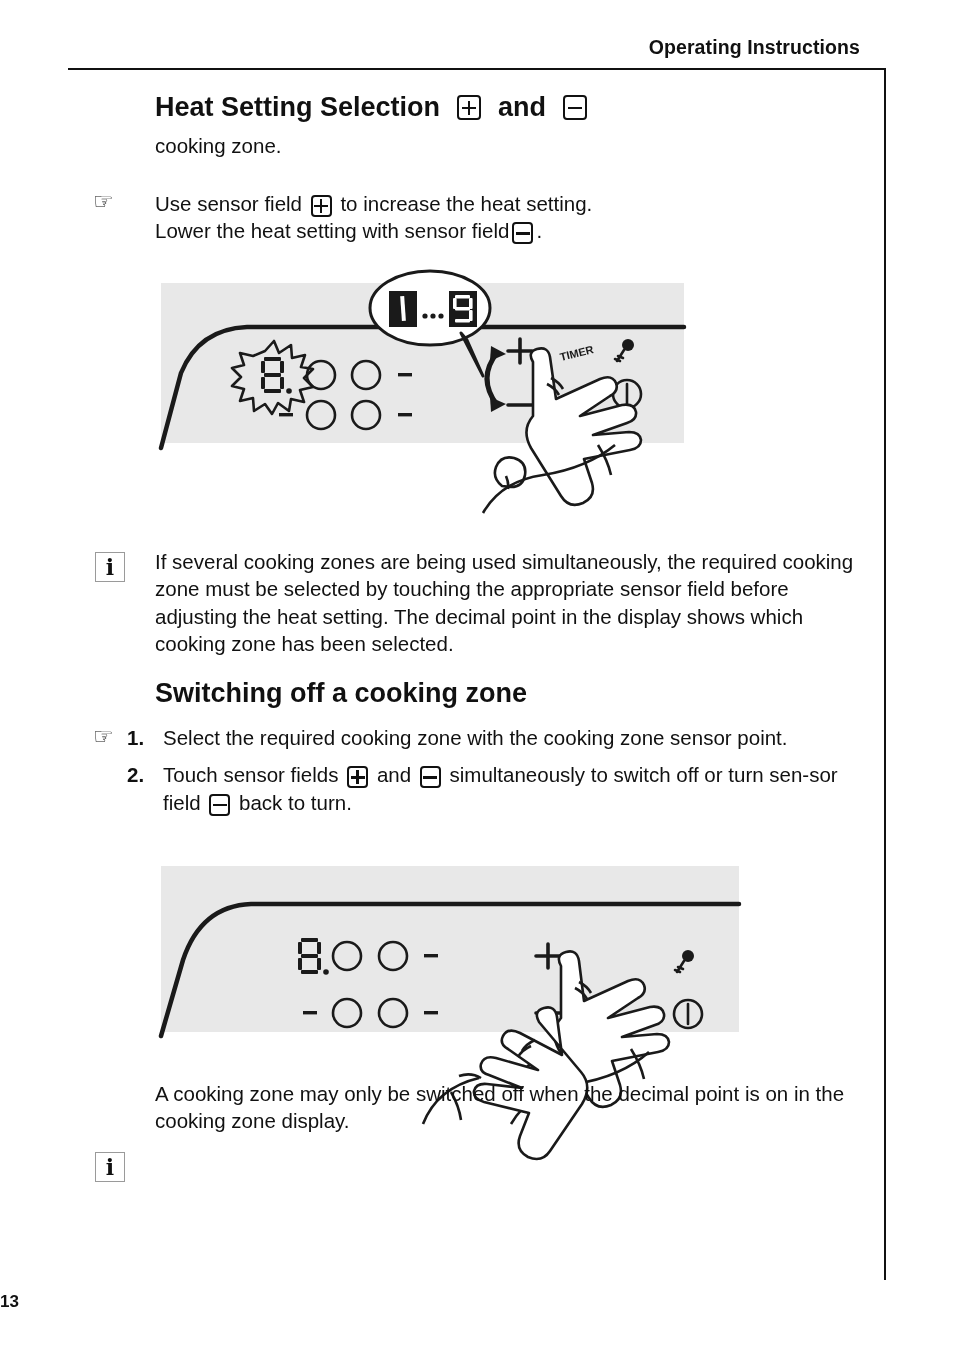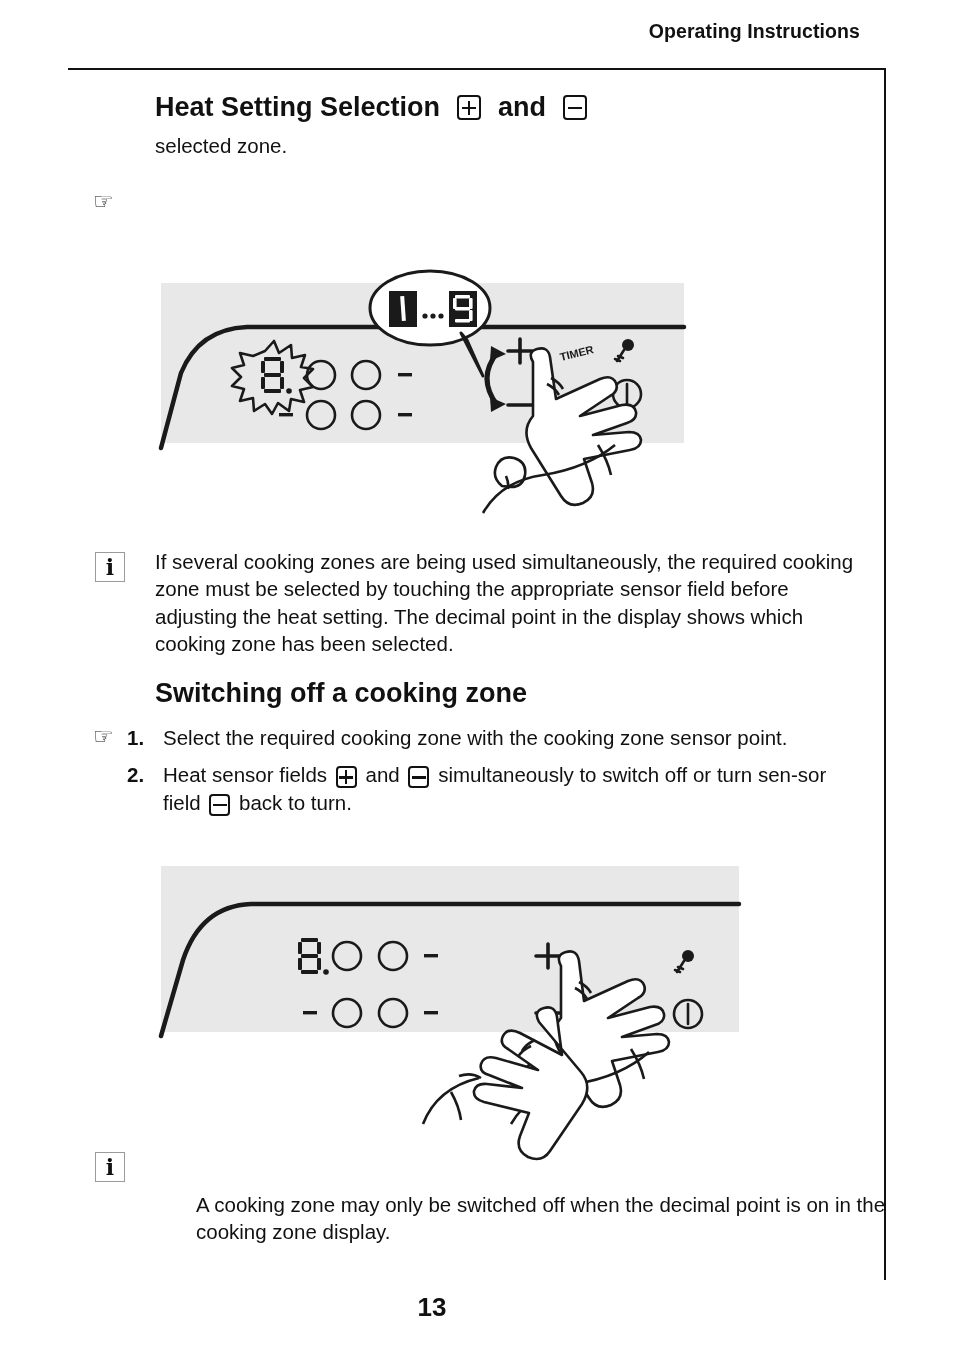--- a/index.html
+++ b/index.html
@@ -8,21 +8,21 @@
     background:#ffffff;
     font-family:"Liberation Sans", sans-serif;
     color:#111111;
     position:relative;
     overflow:hidden;
   }
   .page{position:absolute;inset:0;}
 
   
   .running-header{
-    position:absolute;left:0;top:20px;width:860px;
+    position:absolute;left:0;top:36px;width:860px;
     text-align:right;
     font-size:19.5px;font-weight:bold;letter-spacing:.1px;
     color:#111;
   }
   
   .rule-top{
     position:absolute;left:68px;top:68px;width:818px;height:2px;
     background:#111;
   }
   
@@ -105,22 +105,22 @@
   }
 
   
   .panel{position:absolute;}
   .panel .grey{position:absolute;background:#e8e8e8;}
   .panel svg{position:absolute;left:0;top:0;overflow:visible;}
 
   
   .pageno{
     position:absolute;left:0;top:1292px;width:886px;
-    text-align:center;
-    font-size:26px;font-weight:bold;color:#111;
+    text-align:left;
+    font-size:17px;font-weight:bold;color:#111;
   }
   .pageno span{padding-right:22px;}
 </style>
 </head>
 <body>
 
 <div class="page">
 
   <div class="running-header">Operating Instructions</div>
   <div class="rule-top"></div>
@@ -133,25 +133,39 @@
           <span class="pm plus"></span>
         </span>
       <span>and</span>
       <span class="fieldbox big">
           <span class="pm"></span>
         </span>
     </h1>
   </div>
 
   <div class="col body-txt" style="top:132px;">
-    <div>selected zone.</div>
+    <div>cooking zone.</div>
   </div>
 
   <div class="hand-marker" style="top:190px;">☞</div>
 
+  <div class="col body-txt" style="top:190px;">
+    <div>
+      <span>Use sensor field</span>
+      <span class="fieldbox mid">
+          <span class="pm plus"></span>
+        </span>
+      <span>to increase the heat setting.</span>
+    </div>
+    <div>
+      <span>Lower the heat setting with sensor field</span><span class="fieldbox mid">
+          <span class="pm"></span>
+        </span><span>.</span>
+    </div>
+  </div>
 
   <div class="panel" style="left:161px;top:283px;width:560px;height:230px;">
     <div class="grey" style="left:0;top:0;width:523px;height:160px;"></div>
     <svg width="560" height="230" viewBox="0 0 560 230">
 
       <path d="M 0 165 L 20 90 Q 38 46 86 44 L 523 44" fill="none" stroke="#1a1a1a" stroke-width="4.5" stroke-linecap="round"></path>
 
       <path d="M104 68 L113 58 L118 70 L130 62 L131 75 L144 72 L140 84
                L152 86 L143 95 L152 104 L139 107 L143 119 L130 116 L128 128
                L117 120 L111 131 L104 121 L93 128 L92 115 L79 118 L83 106
@@ -259,21 +273,21 @@
 
   <div class="hand-marker" style="top:725px;">☞</div>
 
   <ol class="numlist" style="position:absolute;left:127px;top:724px;width:740px;">
     <li>
       <span class="num">1.</span>
       <span>Select the required cooking zone with the cooking zone sensor point.</span>
     </li>
     <li style="margin-top:10px;">
       <span class="num">2.</span>
-      <span>Heat sensor fields</span>
+      <span>Touch sensor fields</span>
       <span class="fieldbox mid">
           <span class="pm plus"></span>
         </span>
       <span>and</span>
       <span class="fieldbox mid">
           <span class="pm"></span>
         </span>
       <span>simultaneously to switch off or turn sen-sor field</span>
       <span class="fieldbox mid">
           <span class="pm"></span>
@@ -366,17 +380,17 @@
         <path d="M374 174 q -9 4 -13 11" fill="none"></path>
         <path d="M370 180 q -9 4 -13 11" fill="none"></path>
         <path d="M298 210 q 12 -4 22 2" fill="none"></path>
         <path d="M262 258 q 14 -36 56 -46" fill="none"></path>
         <path d="M290 226 q 8 14 10 28" fill="none"></path>
       </g>
     </svg>
   </div>
 
   <div class="info-icon" style="top:1152px;">i</div>
-  <div class="col body-txt" style="top:1191px;width:705px;margin-left:41px;">A cooking zone may only be switched off when the decimal point is on in the cooking zone display.</div>
+  <div class="col body-txt" style="top:1080px;width:705px;">A cooking zone may only be switched off when the decimal point is on in the cooking zone display.</div>
 
   <div class="pageno"><span>13</span></div>
 
 </div>
 
 </body></html>

